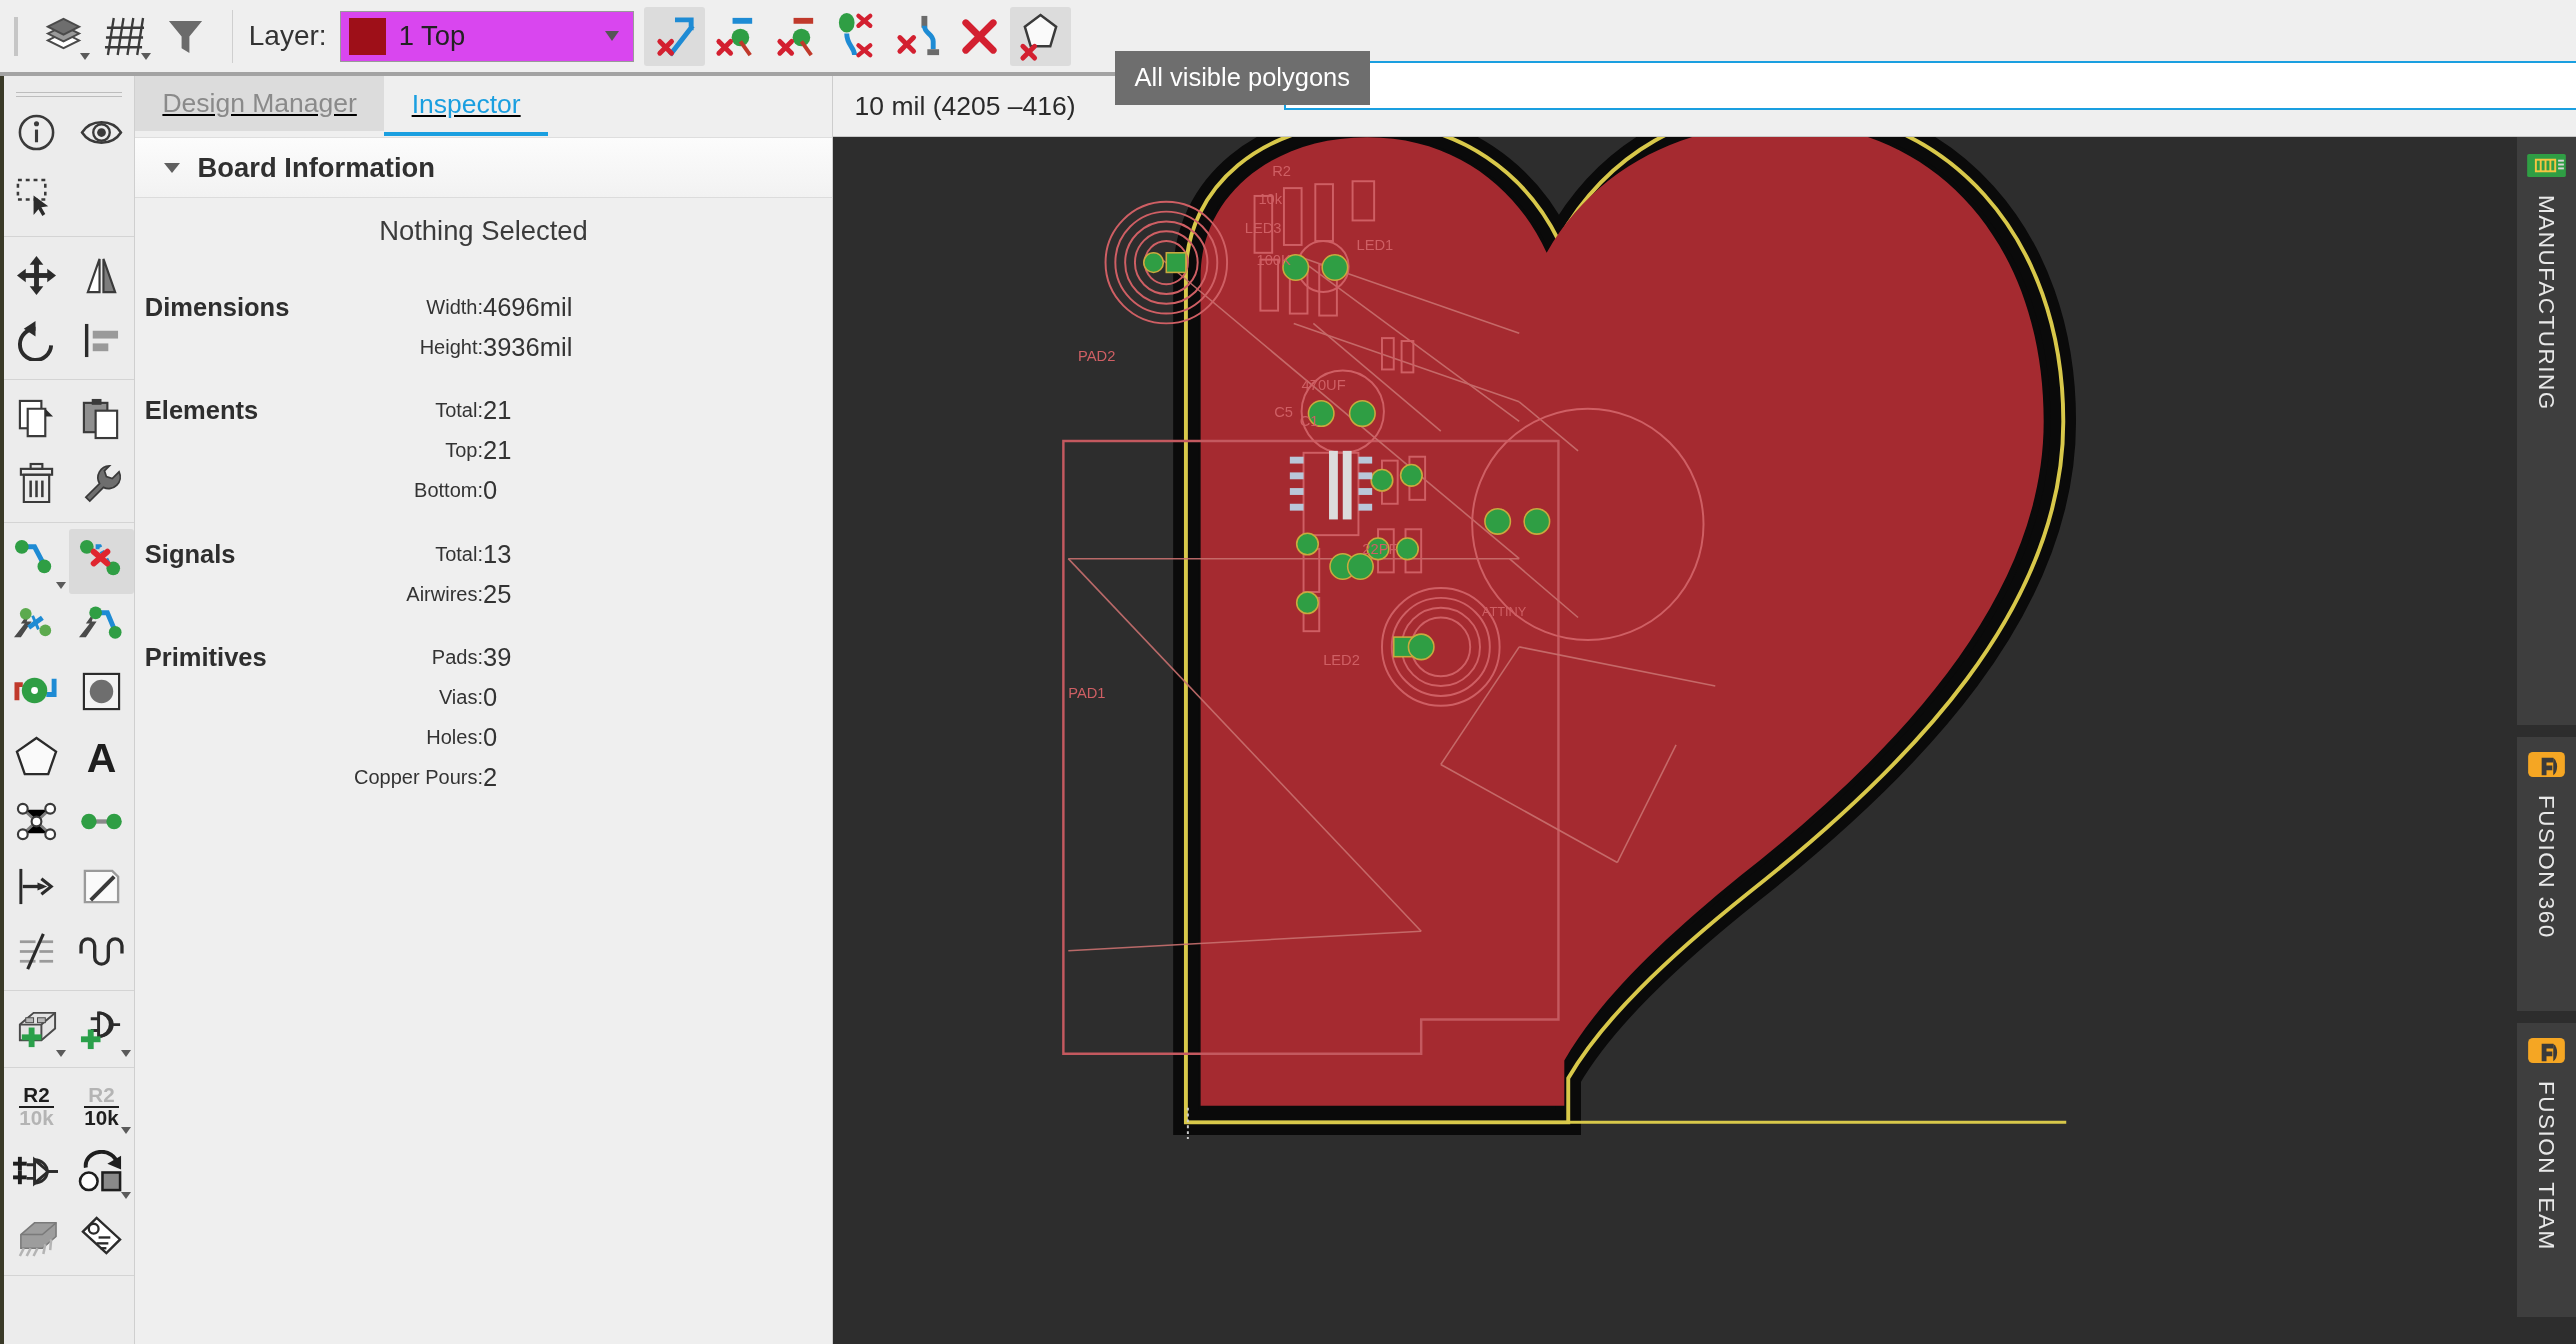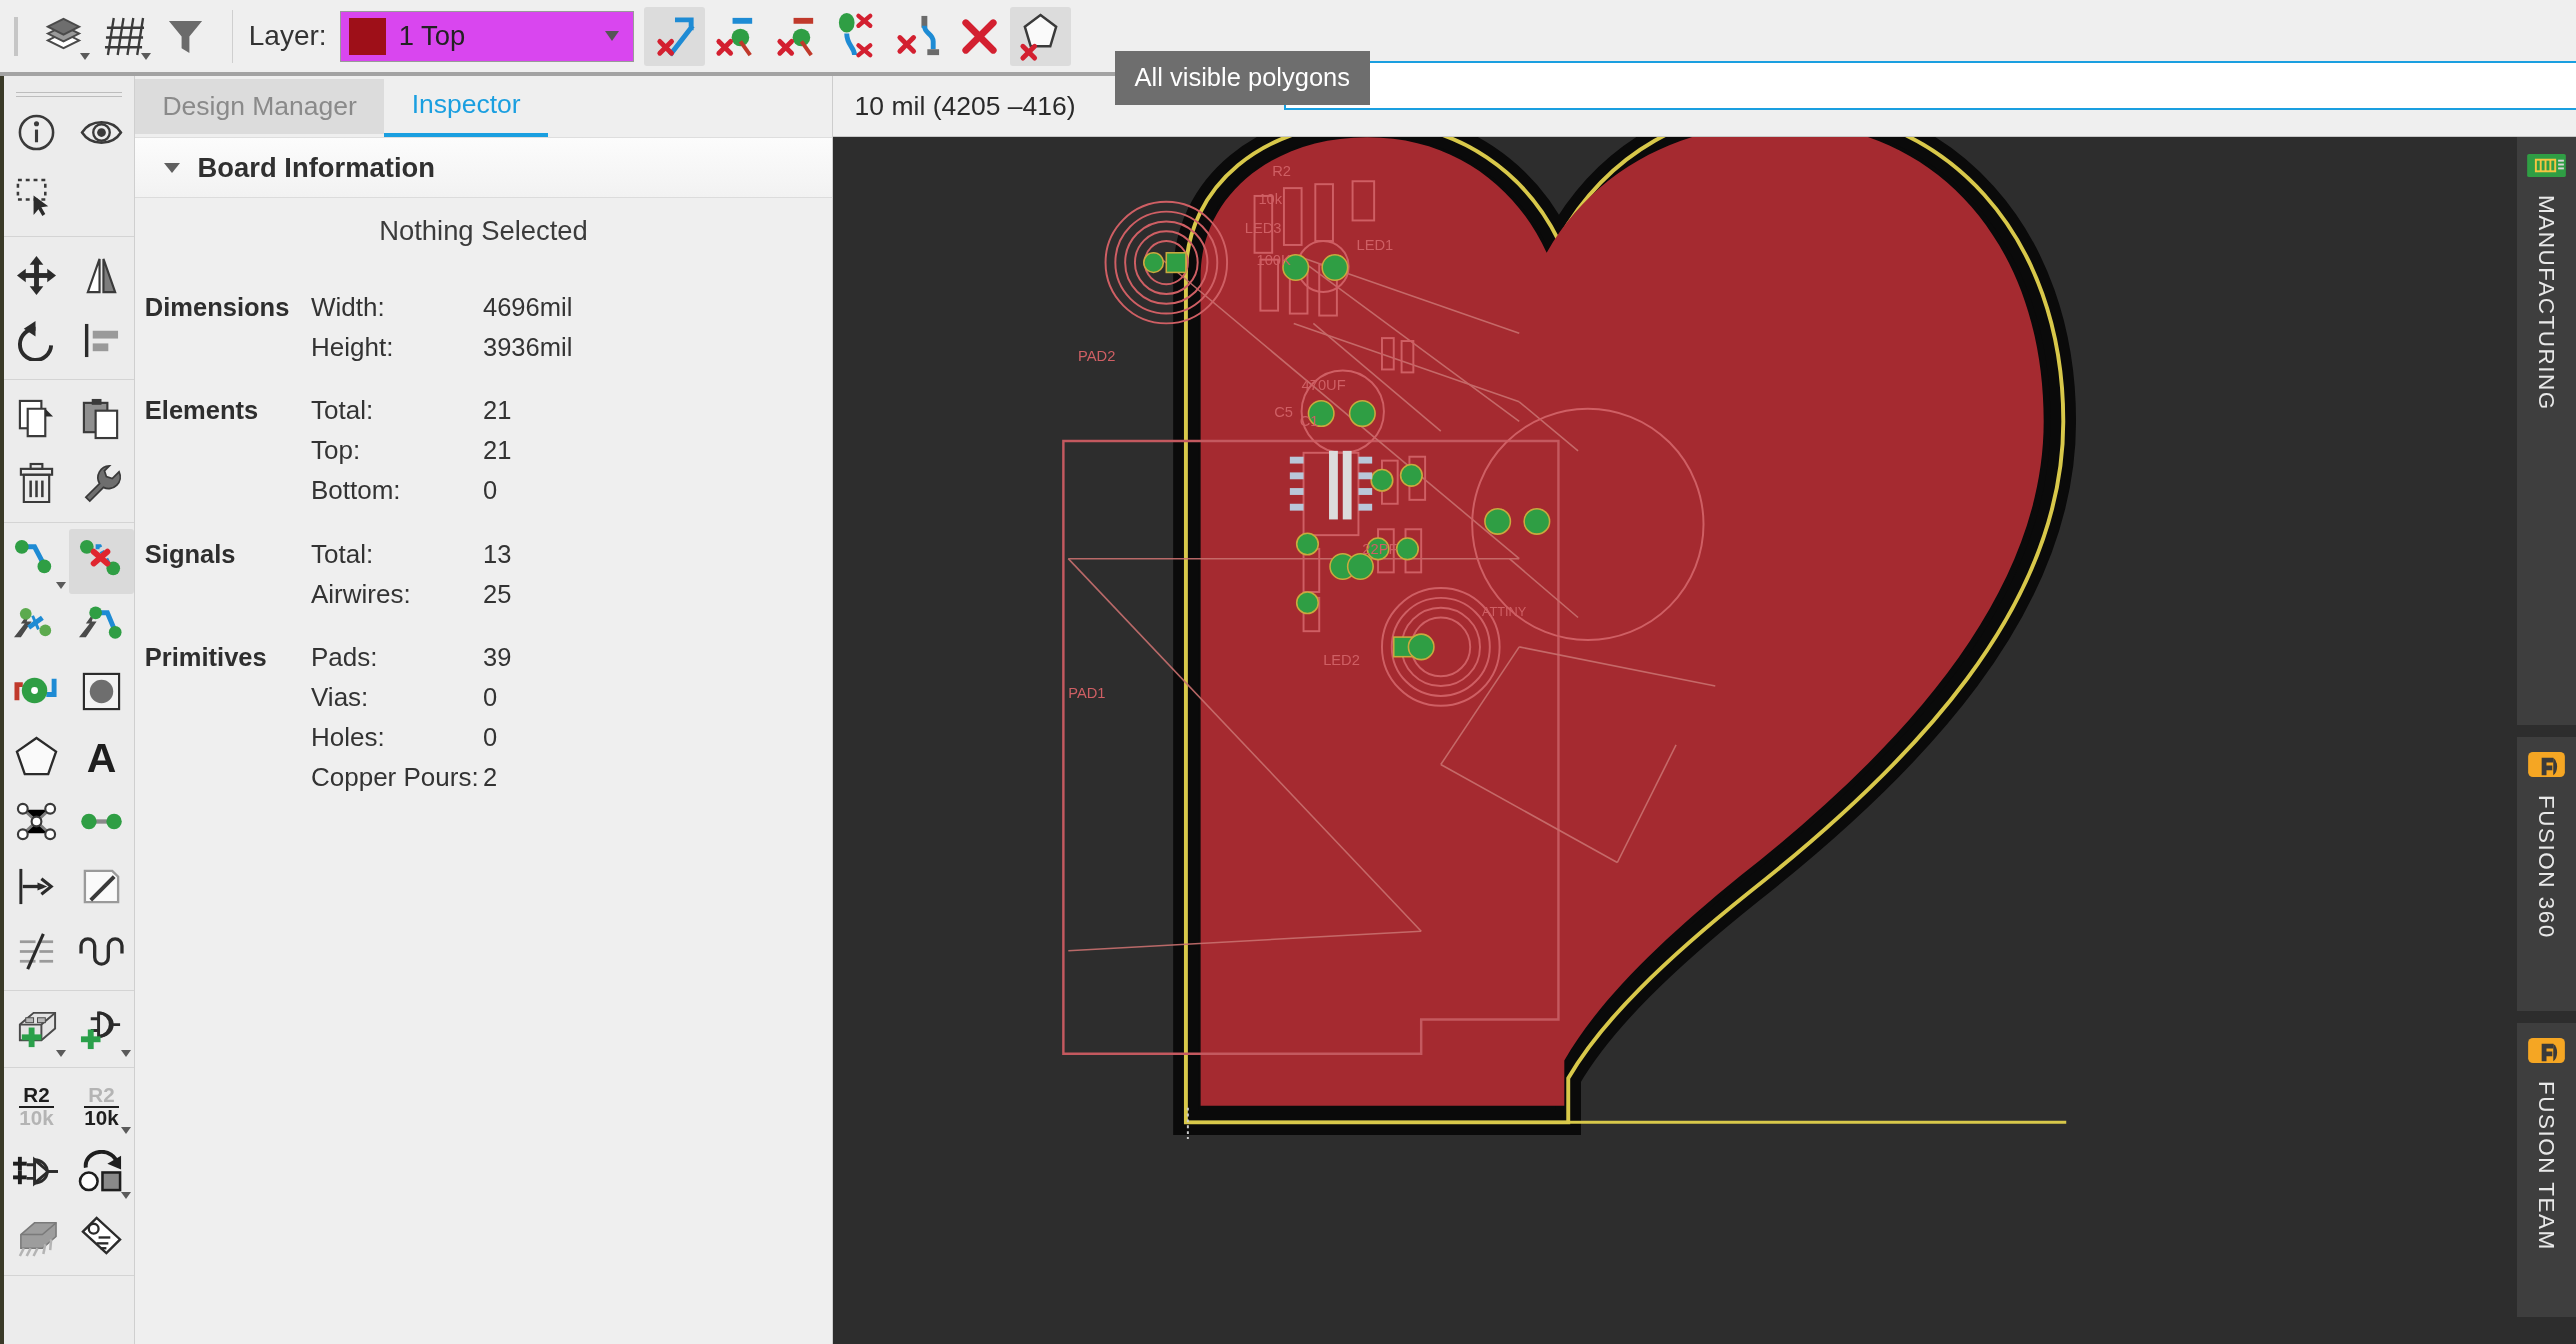--- a/index.html
+++ b/index.html
@@ -105,21 +105,21 @@
     text-align: center;
   }
 
   
   #panel {
     position: absolute; left: 135px; top: 76px;
     width: 698px; height: 1268px;
     background: #efefef;
     border-right: 1px solid #cdcdcd;
   }
-  #tabs { display: flex; height: 61px; align-items: center; }
+  #tabs { display: flex; height: 61px; align-items: flex-start; text-decoration: underline; }
   .tab {
     height: 55px; padding: 0 27.4px;
     display: flex; align-items: center;
     font-size: 26.5px; color: #8a8a8a;
     background: #dcdcdc;
     cursor: default;
   }
   .tab.active {
     background: #efefef; color: #1a9fe0;
     border-bottom: 4.9px solid #1a9fe0;
@@ -148,21 +148,21 @@
   #section-title { font-size: 27.4px; font-weight: bold; color: #303030; }
   #info-table { padding-top: 23.5px; }
   .info-block { display: flex; margin-bottom: 23.5px; }
   .info-cat {
     width: 176px; padding-left: 9.8px;
     font-size: 25.5px; font-weight: bold; color: #2e2e2e;
     line-height: 40px;
   }
   .info-rows { flex: 1; }
   .info-row { display: flex; line-height: 40px; }
-  .info-key { width: 172px; font-size: 26px; color: #333; }
+  .info-key { width: 172px; font-size: 20px; color: #333; text-align: right; }
   .info-val { font-size: 25.5px; color: #333; }
 
   
   #canvas {
     position: absolute; left: 833px; top: 137px;
     width: 1743px; height: 1208px;
     background: #2d2d2d;
     overflow: hidden;
   }
   

